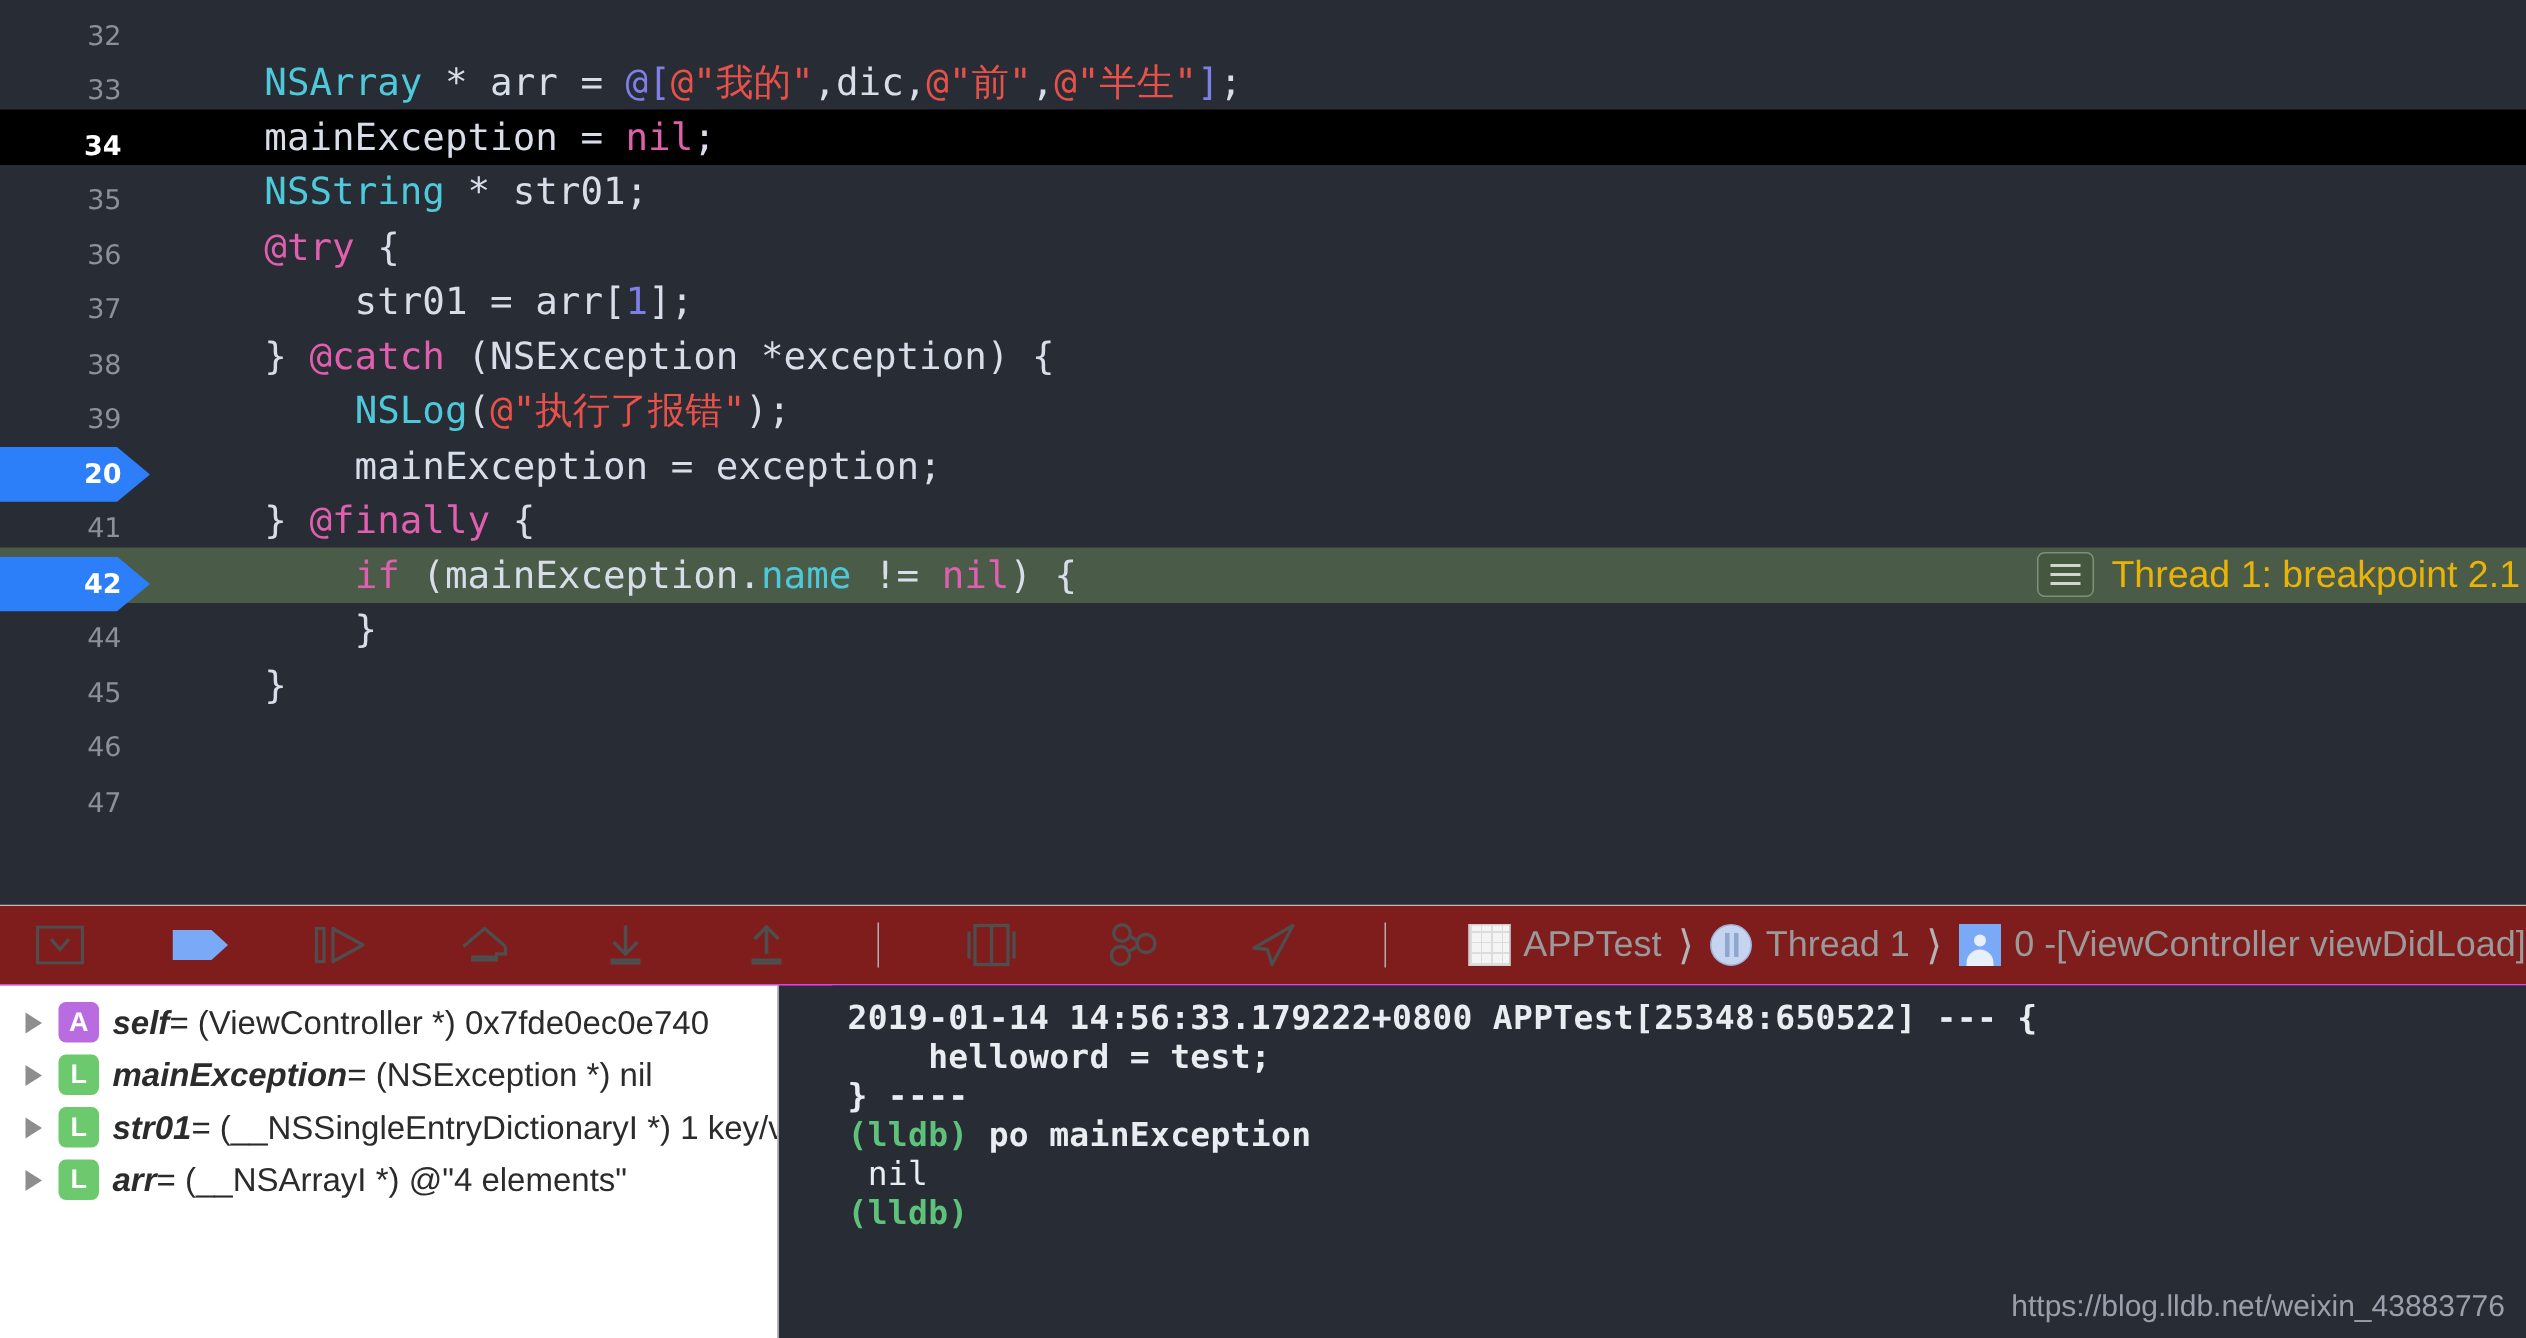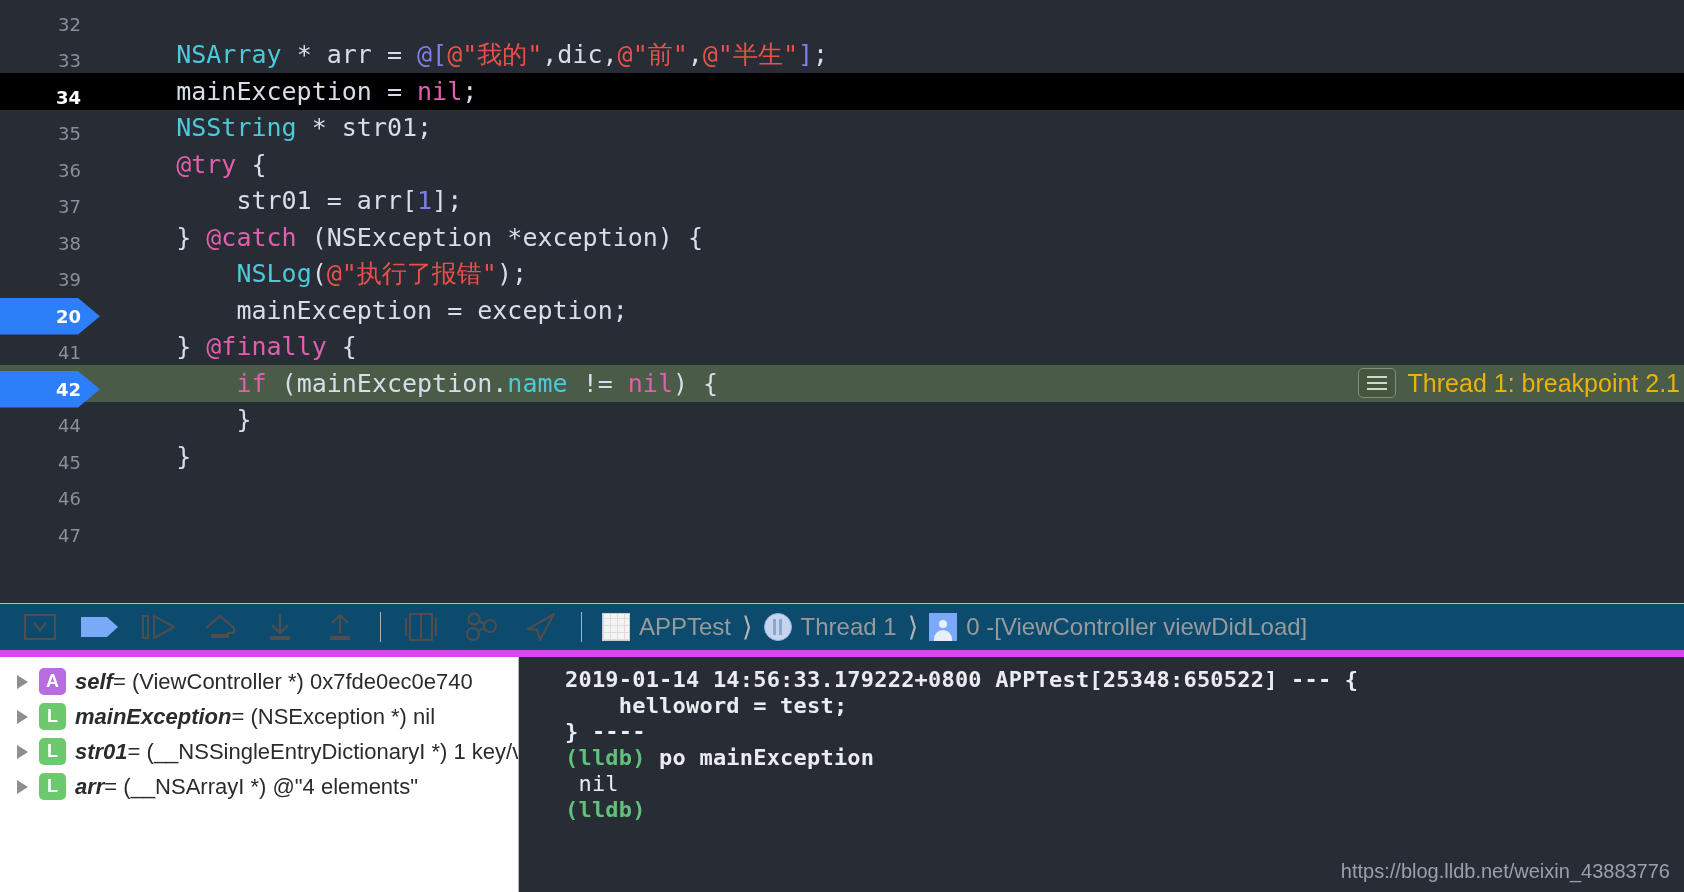--- a/index.html
+++ b/index.html
@@ -79,27 +79,28 @@
     background: #46573f;
     display: flex; flex-direction: column;
     align-items: center; justify-content: center; gap: 4px;
   }
   .bp-annot-btn i { display:block; width: 20px; height: 2px; background: #cfd8cb; }
 
   
   .debug-bar {
     height: 54px;
     flex: 0 0 54px;
-    background: #0c4a6e;
+    background: #7f1d1d;
     border-top: 1px solid #b9b9b9;
-    border-bottom: 7px solid #d946ef;
+    border-bottom: 1px solid #d946ef;
     display: flex;
     align-items: center;
     padding-left: 10px;
     gap: 0;
+    justify-content: space-between;
   }
   .tb-btn {
     width: 60px; height: 44px;
     display: flex; align-items: center; justify-content: center;
   }
   .tb-sep { width: 1px; height: 30px; background: #b0b0b0; margin: 0 10px; }
   .breadcrumb {
     display: flex; align-items: center; gap: 8px;
     margin-left: 10px;
     font-size: 24px;

